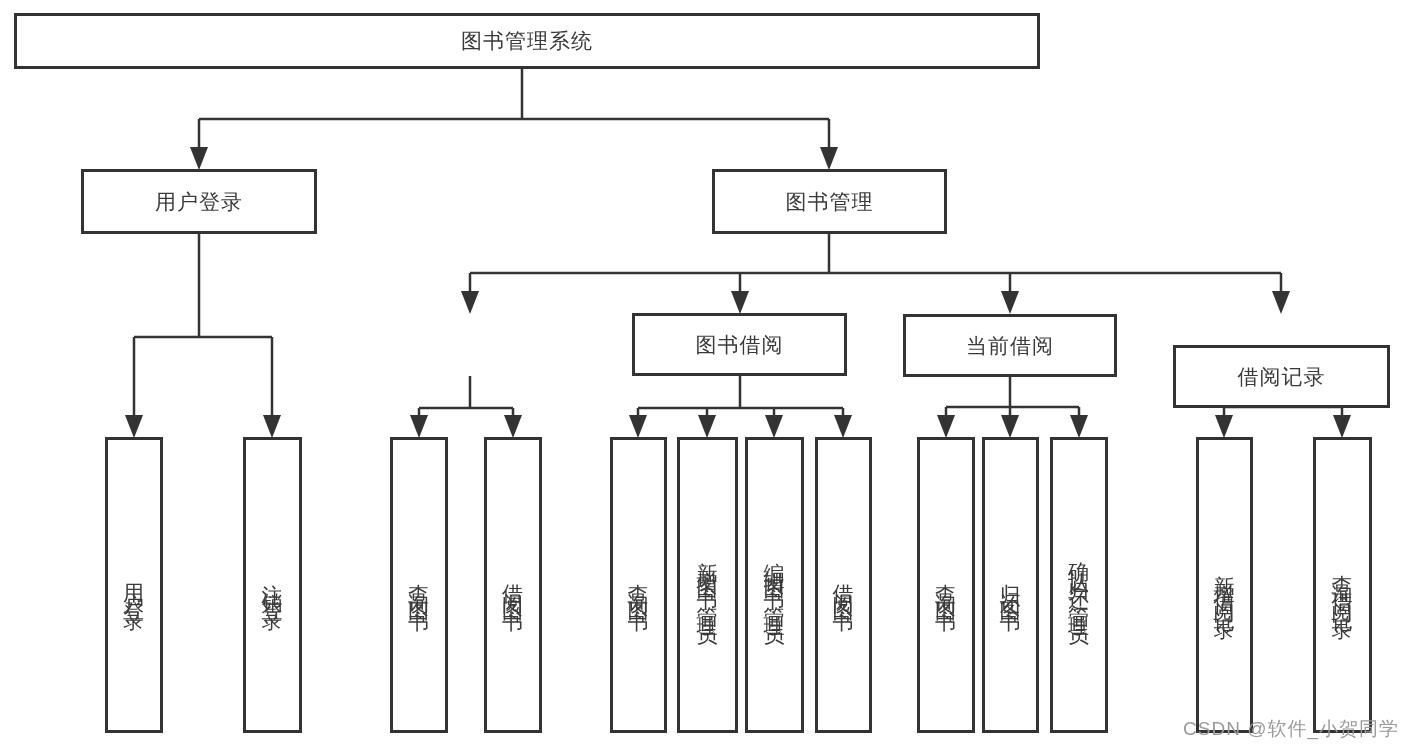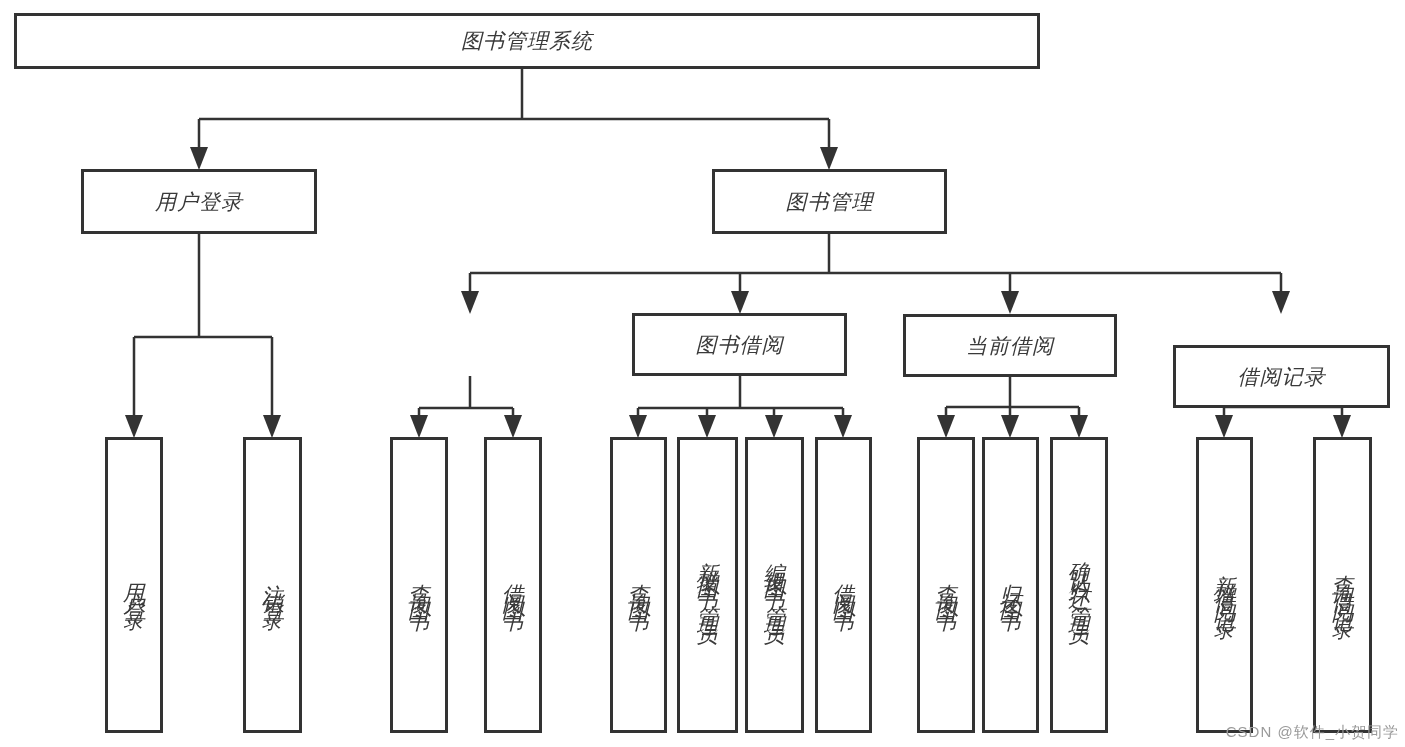--- a/index.html
+++ b/index.html
@@ -5,31 +5,31 @@
 <style>
   html,body{margin:0;padding:0;background:#ffffff;}
   .stage{
     position:relative;width:1405px;height:747px;background:#ffffff;
     font-family:"Liberation Sans",sans-serif;overflow:hidden;
   }
   .connectors{position:absolute;left:0;top:0;z-index:1;}
   .node{
     position:absolute;box-sizing:border-box;background:#ffffff;
     border:3px solid #333333;color:#3a3a3a;z-index:2;
-    display:flex;align-items:center;justify-content:center;font-style:italic;
+    display:flex;align-items:center;justify-content:center;
   }
   .h{font-size:21px;letter-spacing:1px;}
   .v .label{
     writing-mode:vertical-rl;text-orientation:mixed;
     font-size:21px;line-height:1;letter-spacing:9px;
     white-space:nowrap;
   }
   .watermark{
     position:absolute;right:6px;bottom:5px;z-index:5;
-    font-size:15px;color:#9a9a9a;letter-spacing:1px;
+    font-size:19px;color:#9a9a9a;letter-spacing:1px;
     font-family:"Liberation Sans",sans-serif;
   }
 </style>
 </head>
 <body>
 
 <div class="stage">
 
   <svg class="connectors" width="1405" height="747" viewBox="0 0 1405 747">
     <g stroke="#333333" stroke-width="2.5" fill="none">

